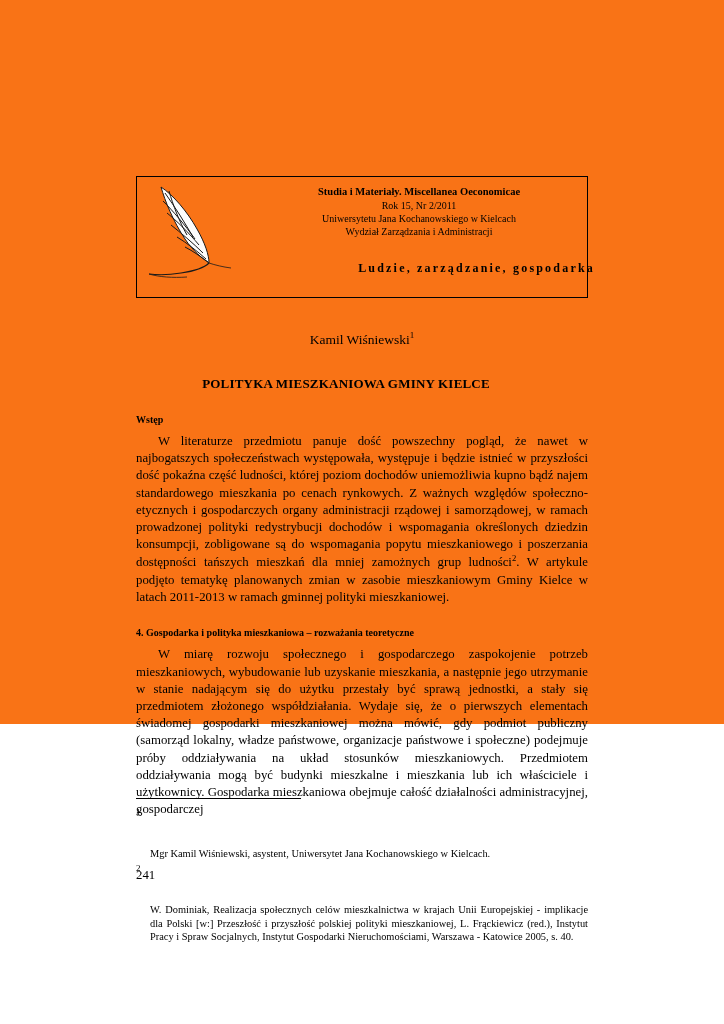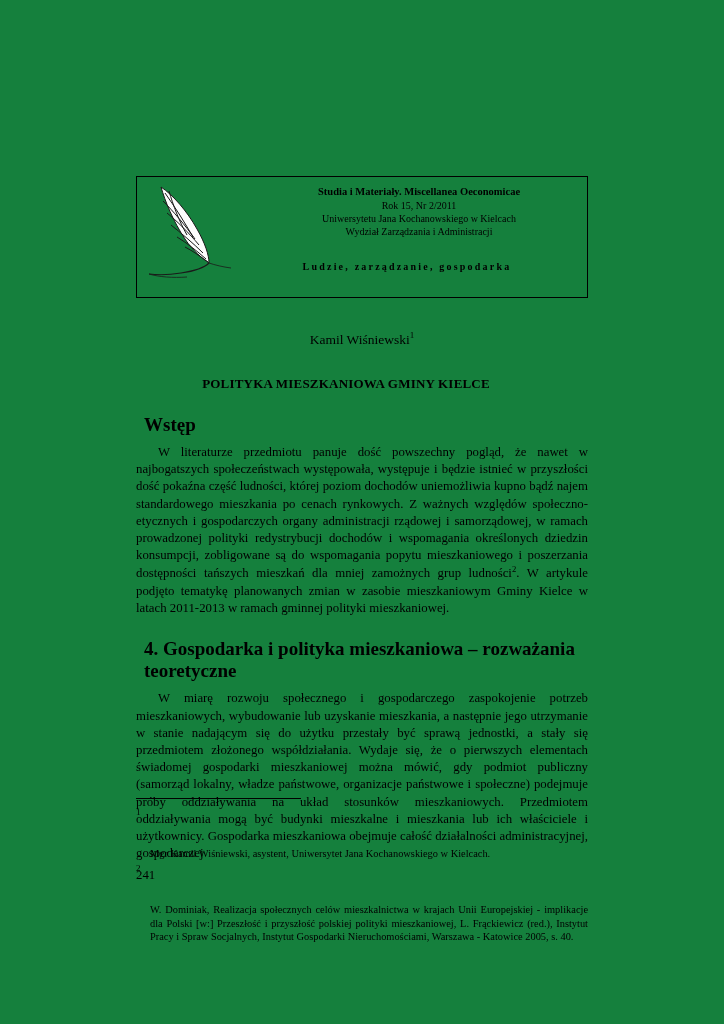--- a/index.html
+++ b/index.html
@@ -12,22 +12,22 @@
     height: 1024px;
     font-family: "Liberation Serif", serif;
     color: #000000;
     position: relative;
     overflow: hidden;
   }
   .page {
     position: absolute;
     left: 0; top: 0;
     width: 724px;
-    height: 1024px;
-    background: #15803d;
+    height: 724px;
+    background: #f97316;
   }
 
   
   .masthead {
     position: absolute;
     left: 136px;
     top: 176px;
     width: 452px;
     height: 122px;
     border: 1px solid #000;
@@ -44,25 +44,25 @@
   .masthead-line1 {
     font-size: 10.5px;
     font-weight: bold;
   }
   .masthead-line {
     font-size: 10px;
     text-align: center;
   }
   .masthead-slogan {
     position: absolute;
-    left: 108px;
+    left: 134px;
     top: 84px;
     width: 324px;
-    text-align: center;
-    font-size: 10px;
+    text-align: right;
+    font-size: 12px;
     font-weight: bold;
     letter-spacing: 2.2px;
   }
   .quill {
     position: absolute;
     left: 6px;
     top: 4px;
     width: 118px;
     height: 112px;
   }
@@ -92,23 +92,23 @@
   }
 
   
   .body-col {
     position: absolute;
     left: 136px;
     top: 414px;
     width: 452px;
   }
   .heading {
-    font-size: 19px;
-    font-weight: bold;
-    margin: 0 0 7px 8px;
+    font-size: 10px;
+    font-weight: bold;
+    margin: 0 0 7px 0;
   }
   .heading.spaced {
     margin-top: 21px;
   }
   p.para {
     font-size: 12.8px;
     line-height: 1.345;
     text-align: justify;
     margin: 8px 0 0 0;
     text-indent: 22px;

